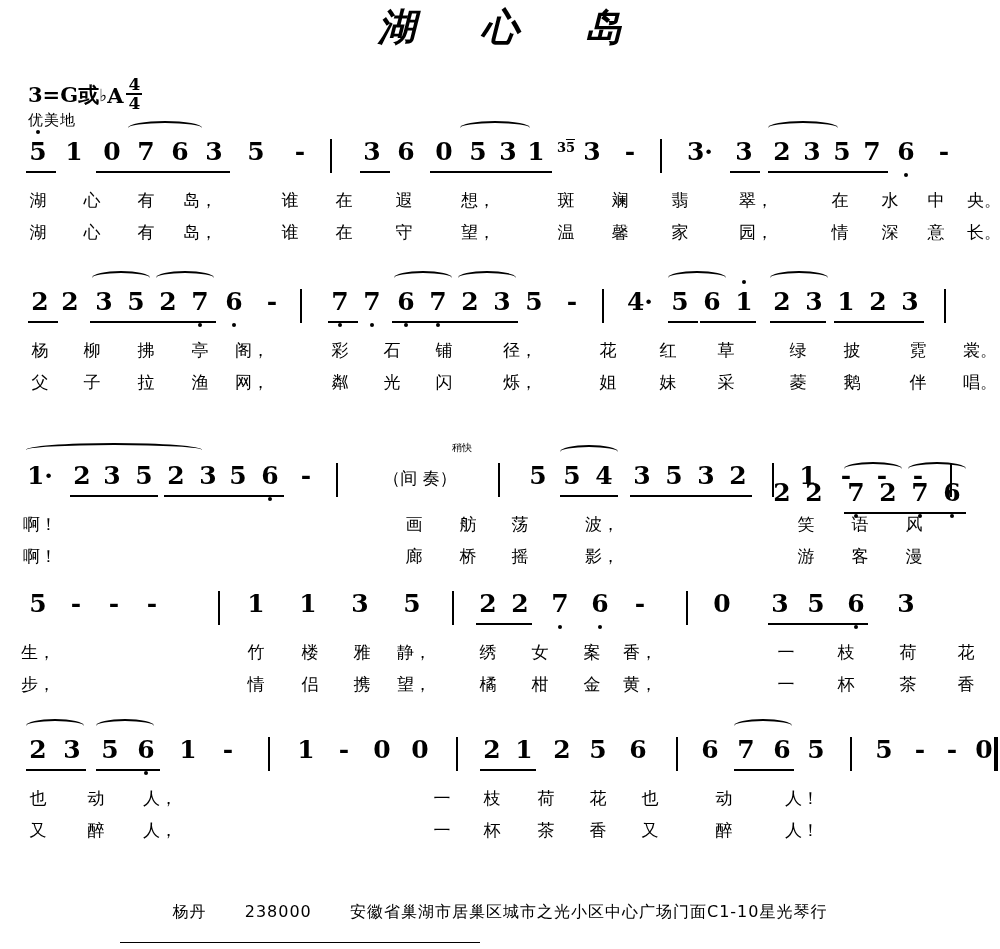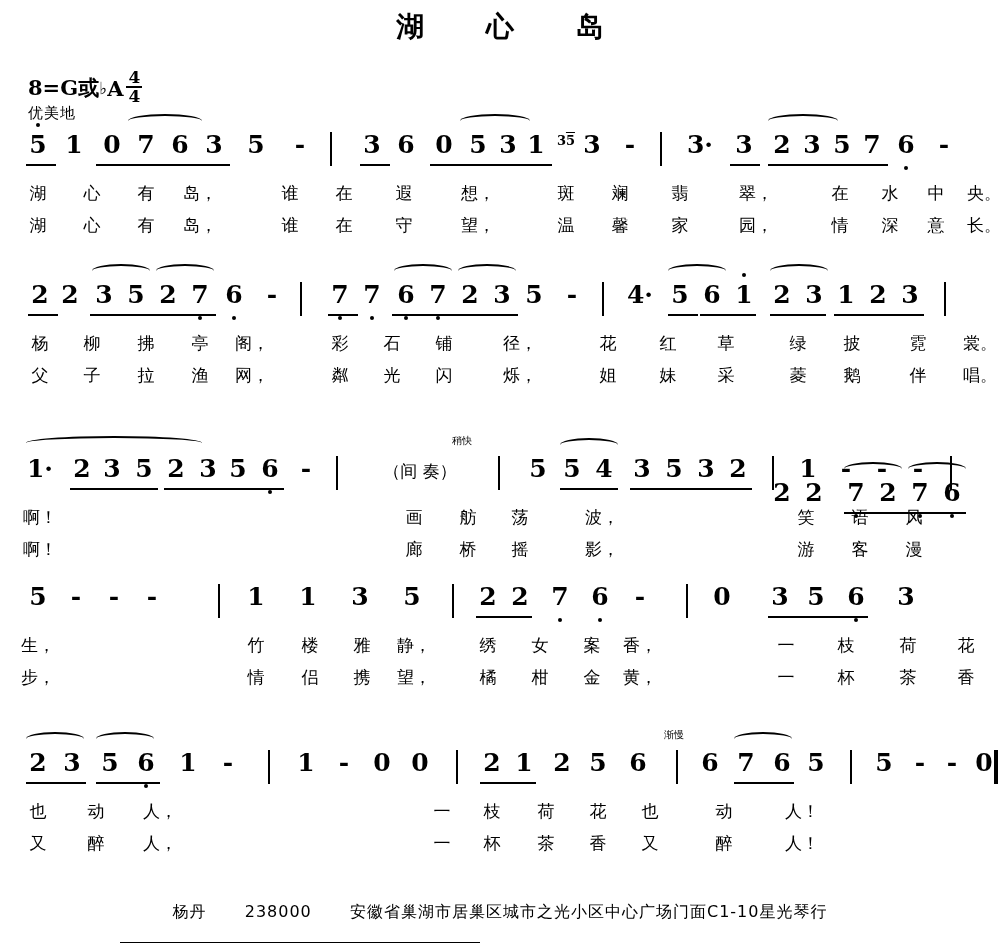--- a/index.html
+++ b/index.html
@@ -9,25 +9,26 @@
     font-family:"DejaVu Sans","Liberation Sans",sans-serif;
     color:#000;
     position:relative;
     overflow:hidden;
   }
   .sheet{position:relative;width:1000px;height:949px;}
 
   .title{
     text-align:center;
     font-family:"DejaVu Serif","Liberation Serif",serif;
-    font-size:28px;
+    font-size:38px;
     font-weight:700;
     letter-spacing:26px;
-    padding-top:8px;
+    padding-top:2px;
     text-indent:26px;
+    font-style:italic;
   }
 
   .meta-row{position:relative;height:70px;margin-top:14px;}
   .key-sig{
     position:absolute;left:28px;top:10px;
     font-family:"DejaVu Serif","Liberation Serif",serif;
     font-size:21px;font-weight:700;
     display:flex;align-items:center;
   }
   .key-sig .frac{
@@ -103,21 +104,21 @@
 </style>
 </head>
 <body>
 
 <div class="sheet">
 
   <div class="title">湖 心 岛</div>
 
   <div class="meta-row">
     <div class="key-sig">
-      <span>8=G或</span>
+      <span>3=G或</span>
       <span class="flat">♭</span>
       <span>A</span>
       <span class="frac">
         <span class="num">4</span>
         <span class="den">4</span>
       </span>
     </div>
     <div class="tempo-mark">优美地</div>
   </div>
 
@@ -433,23 +434,20 @@
       <span class="ly" style="left:592px;">金</span>
       <span class="ly" style="left:640px;">黄，</span>
       <span class="ly" style="left:786px;">一</span>
       <span class="ly" style="left:846px;">杯</span>
       <span class="ly" style="left:908px;">茶</span>
       <span class="ly" style="left:966px;">香</span>
     </div>
   </div>
 
   <div class="system" style="height:132px;margin-top:14px;">
-    <div style="position:relative;height:20px;">
-      <span class="section-mark" style="left:664px;top:0;">渐慢</span>
-    </div>
     <div class="notes">
       <span class="g" style="left:38px;">2</span>
       <span class="g" style="left:72px;">3</span>
       <span class="g" style="left:110px;">5</span>
       <span class="g" style="left:146px;">6</span>
       <span class="dotdn" style="left:146px;top:36px;"></span>
       <span class="g" style="left:188px;">1</span>
       <span class="g" style="left:228px;">-</span>
       <span class="beam" style="left:26px;width:60px;top:34px;"></span>
       <span class="beam" style="left:96px;width:64px;top:34px;"></span>

